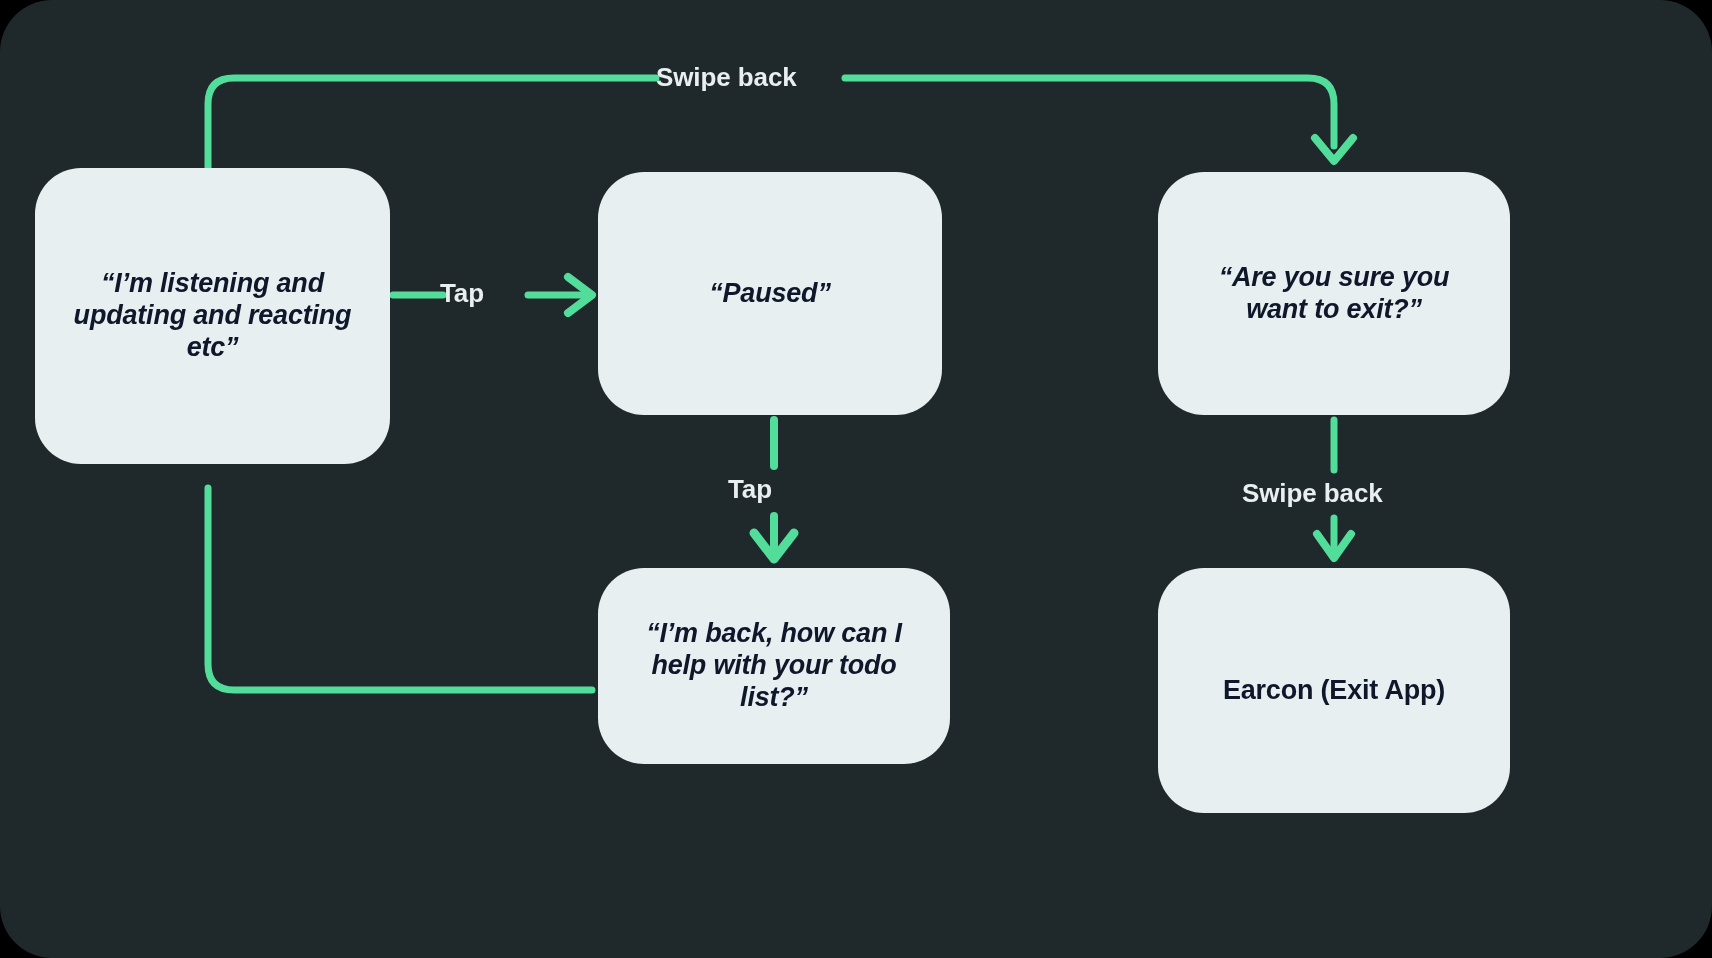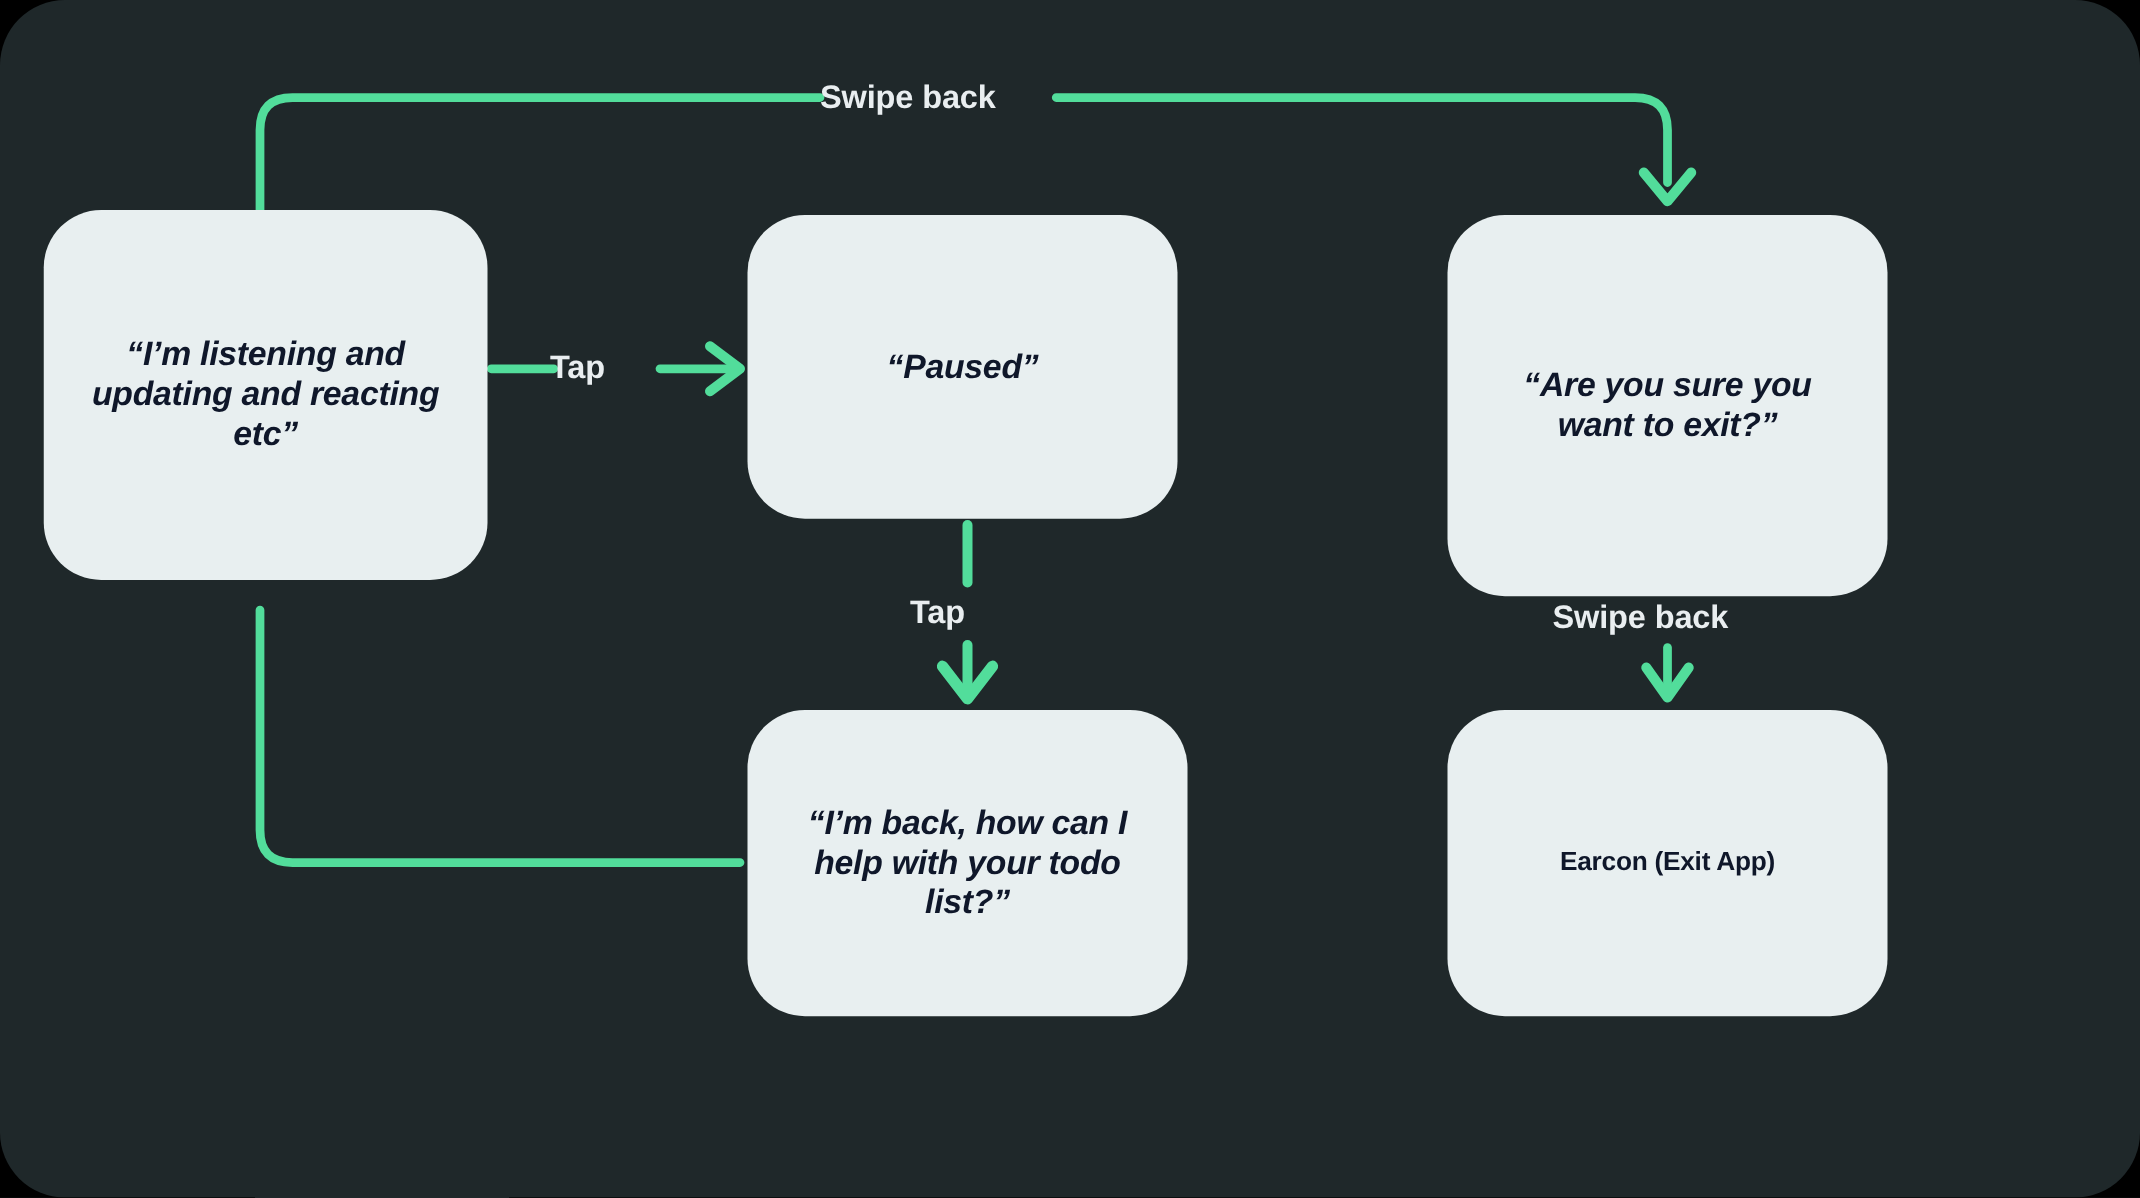--- a/index.html
+++ b/index.html
@@ -48,36 +48,36 @@
     font-style: italic;
     font-size: 27px;
     line-height: 1.18;
     text-align: center;
     letter-spacing: -0.2px;
     padding: 0 18px;
     white-space: pre-line;
   }
   .node-text.plain {
     font-style: normal;
-    font-size: 21px;
+    font-size: 27px;
   }
   .edge-label {
     position: absolute;
     color: #e9eef0;
     font-weight: bold;
     font-size: 26px;
     letter-spacing: -0.1px;
     white-space: nowrap;
     text-align: left;
   }
   
   #node-listening { left: 35px;   top: 168px; width: 355px; height: 296px; }
   #node-paused    { left: 598px;  top: 172px; width: 344px; height: 243px; }
-  #node-exit      { left: 1158px; top: 172px; width: 352px; height: 305px; }
-  #node-back      { left: 598px;  top: 568px; width: 352px; height: 245px; }
+  #node-exit      { left: 1158px; top: 172px; width: 352px; height: 243px; }
+  #node-back      { left: 598px;  top: 568px; width: 352px; height: 196px; }
   #node-earcon    { left: 1158px; top: 568px; width: 352px; height: 245px; }
 
   
   #label-swipe-top   { left: 656px;  top: 62px;  width: 190px; }
   #label-tap-right   { left: 440px;  top: 278px; width: 90px;  }
   #label-tap-down    { left: 728px;  top: 474px; width: 90px;  }
   #label-swipe-right { left: 1242px; top: 478px; width: 190px; }
 </style>
 </head>
 <body>

